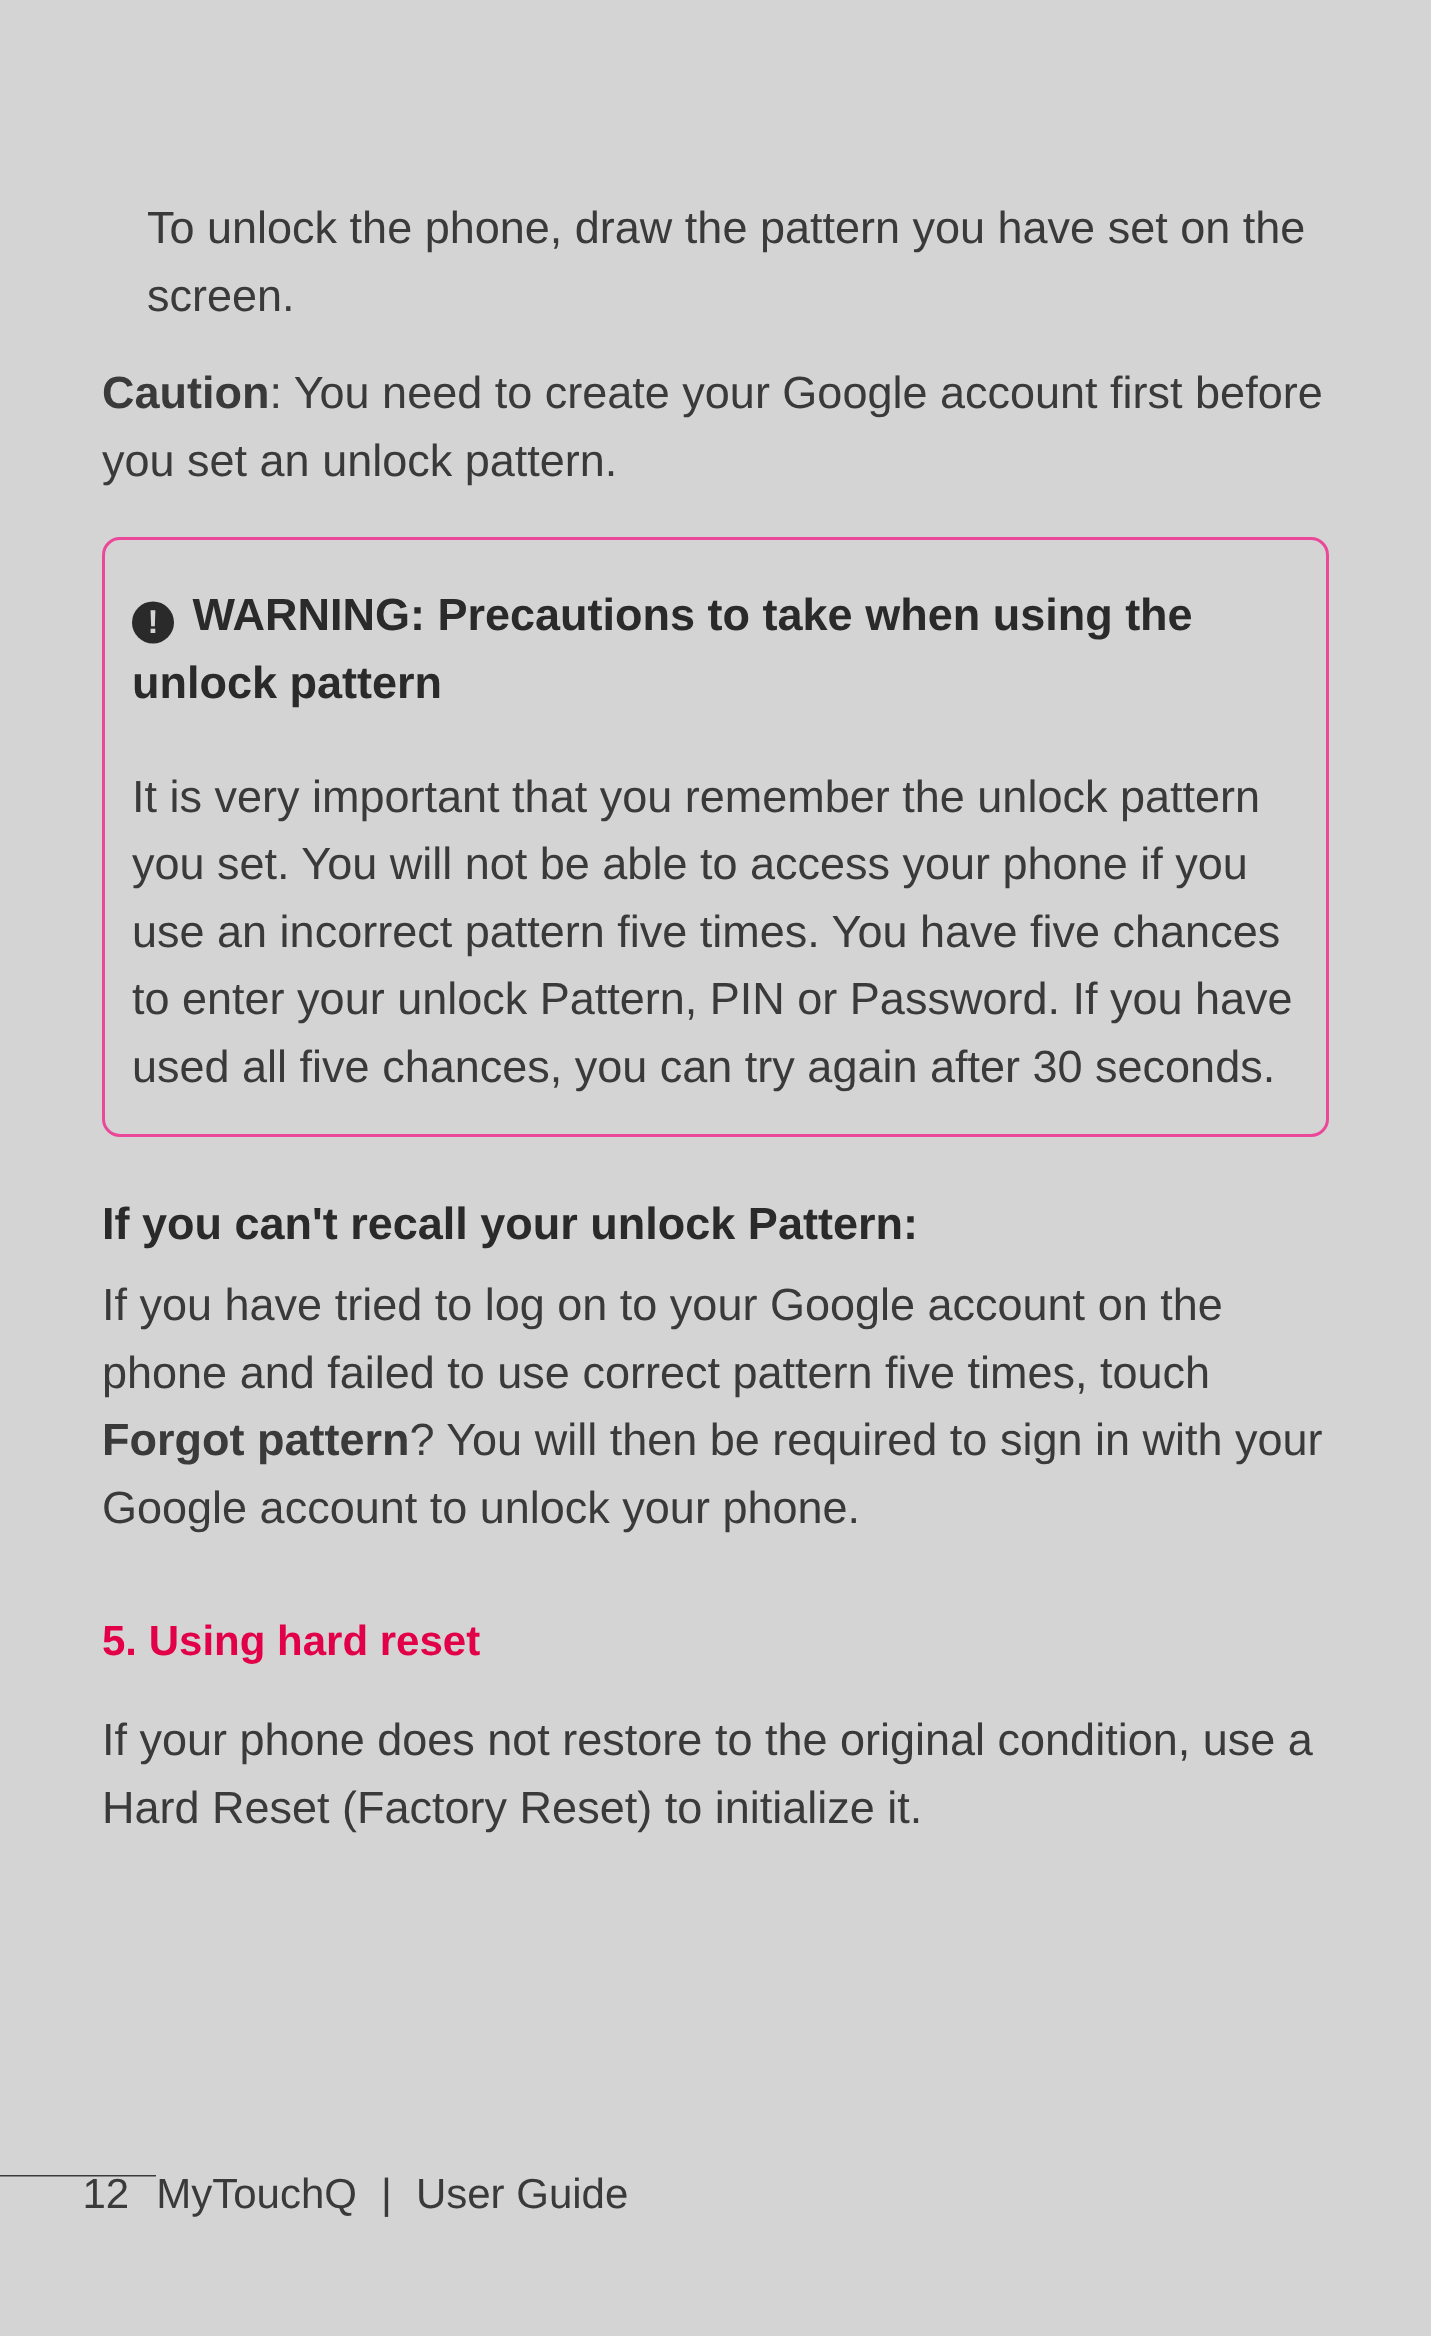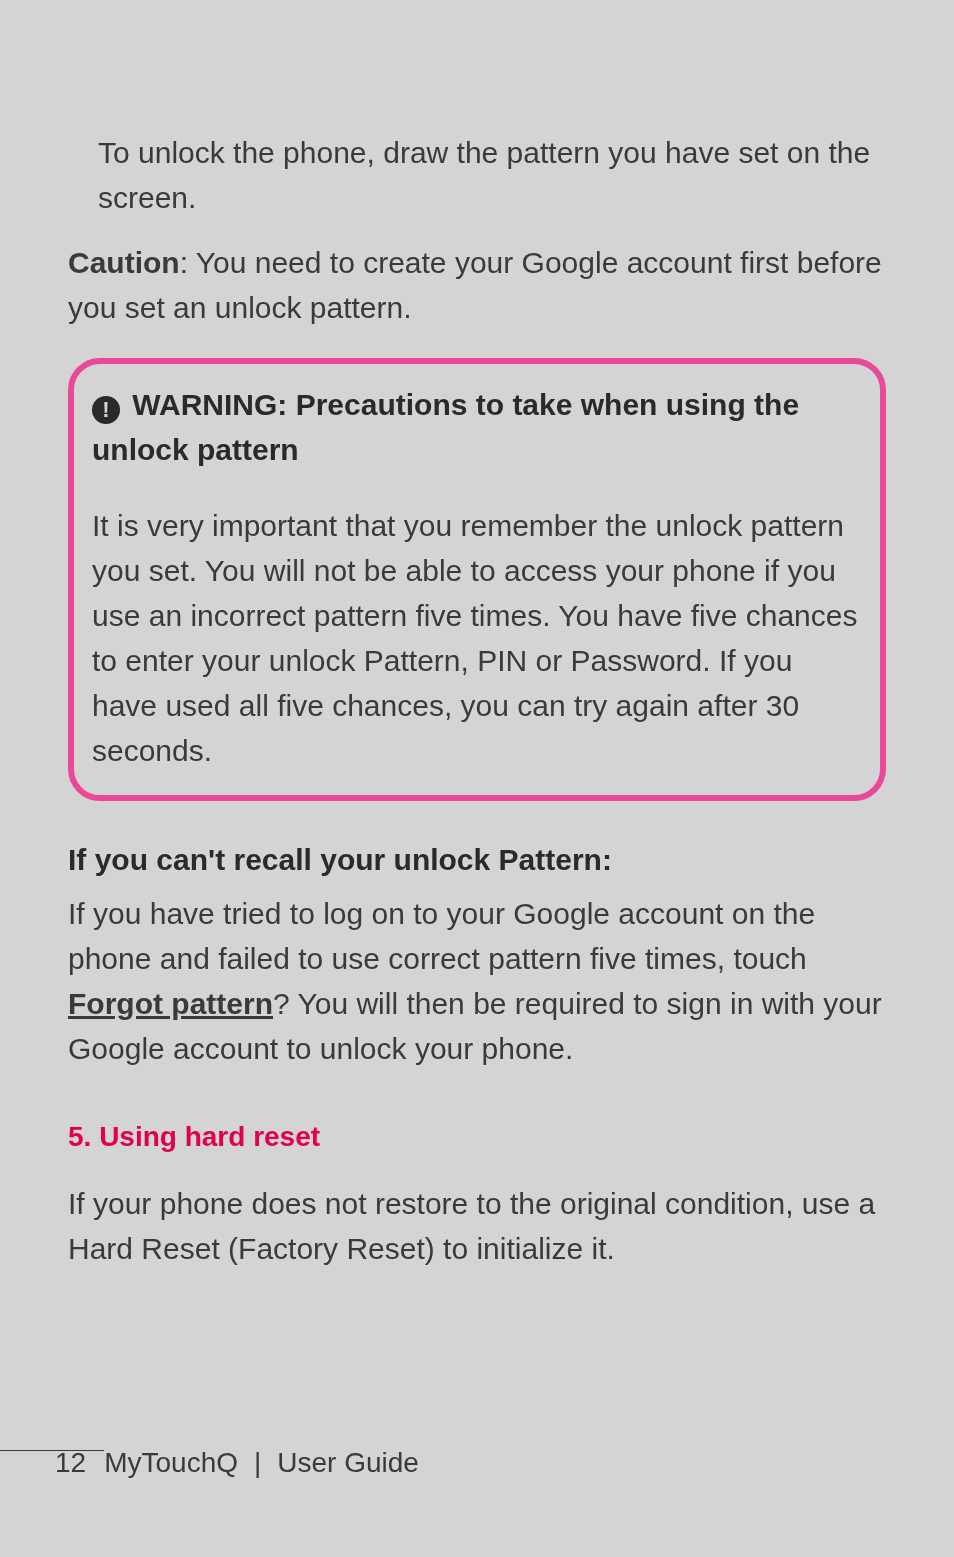--- a/index.html
+++ b/index.html
@@ -26,23 +26,23 @@
     .caution-text {
       font-size: 30px;
       line-height: 1.5;
       margin-bottom: 28px;
       color: #3a3a3a;
     }
     .caution-label {
       font-weight: bold;
     }
     .warning-box {
-      border: 6px solid #ec4899;
-      border-radius: 32px;
-      padding: 18px 18px 22px 18px;
+      border: 2px solid #ec4899;
+      border-radius: 12px;
+      padding: 28px 18px 22px 18px;
       margin-bottom: 42px;
     }
     .warning-title {
       font-size: 30px;
       font-weight: bold;
       color: #2a2a2a;
       line-height: 1.5;
       margin-bottom: 8px;
     }
     .warning-icon {
@@ -72,21 +72,20 @@
       margin-bottom: 14px;
     }
     .body-para {
       font-size: 30px;
       line-height: 1.5;
       color: #3a3a3a;
       margin-bottom: 0px;
     }
     .forgot-label {
       font-weight: bold;
-      text-decoration: underline;
     }
     .section-block {
       margin-bottom: 50px;
     }
     .section-heading {
       font-size: 28px;
       color: #e20048;
       margin-bottom: 28px;
     }
     .footer {

